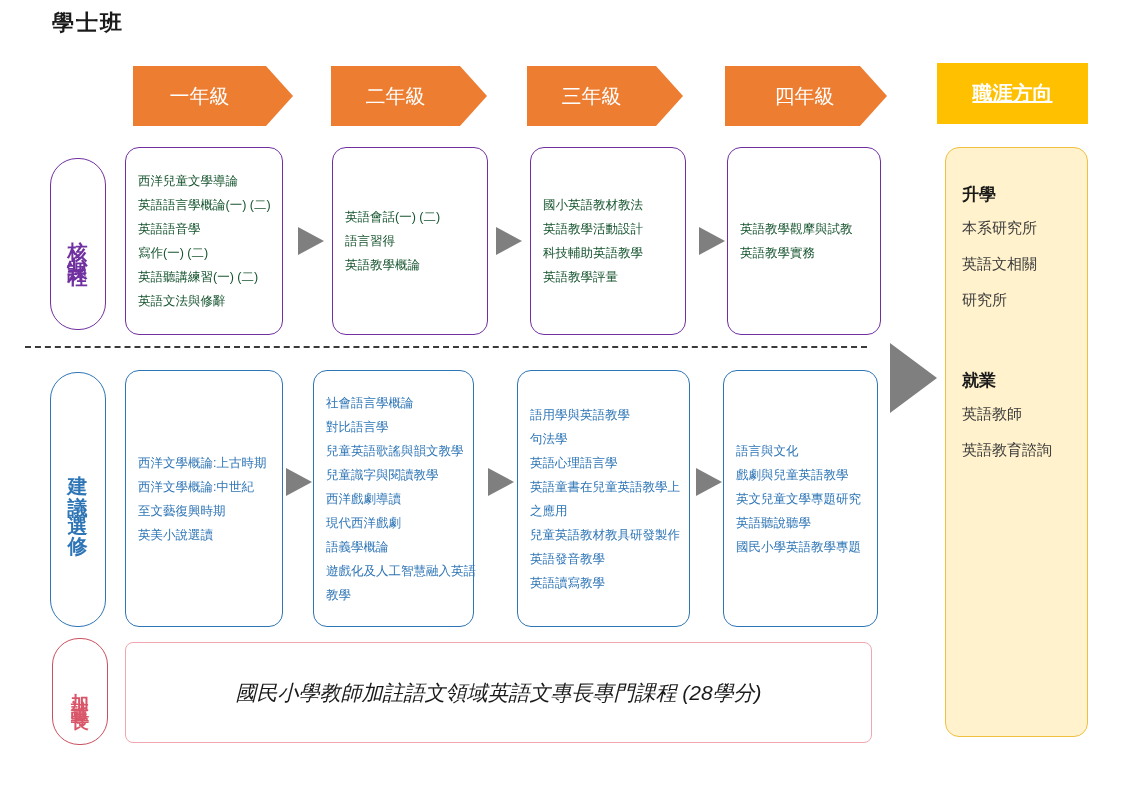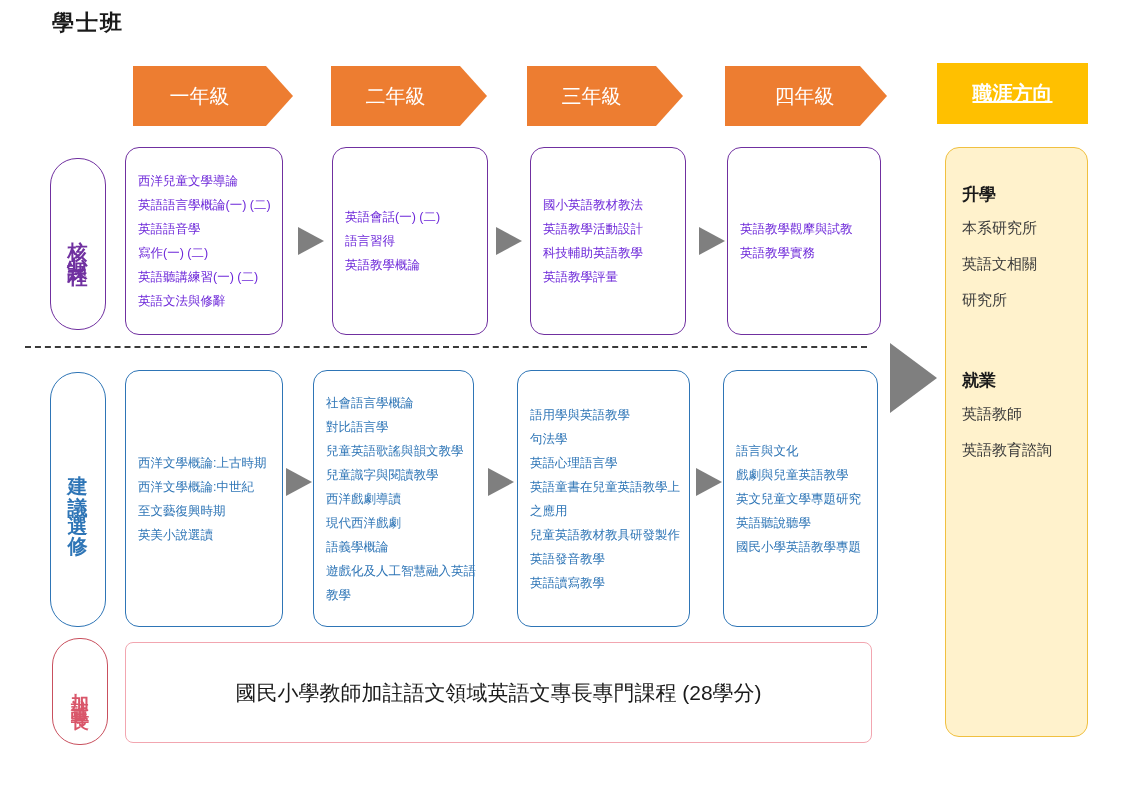--- a/index.html
+++ b/index.html
@@ -21,32 +21,32 @@
   .vtext{writing-mode:vertical-rl;text-orientation:upright;font-weight:bold;font-size:20px;line-height:1;}
   .purple-pill{border-color:#7030A0;} .purple-pill .vtext{color:#7030A0;letter-spacing:9px;}
   .blue-pill{border-color:#2E75B6;}  .blue-pill .vtext{color:#2E75B6;letter-spacing:20px;}
   .red-pill{border-color:#C9505E;}   .red-pill .vtext{color:#D9566A;font-size:18px;letter-spacing:7px;}
 
   
   .box{position:absolute;border-radius:14px;border:1.5px solid;box-sizing:border-box;background:#fff;
     display:flex;flex-direction:column;justify-content:center;padding:10px 12px;}
   .purple-box{border-color:#7030A0;} .blue-box{border-color:#2E75B6;}
   .course-line{font-size:12.5px;line-height:24px;white-space:nowrap;}
-  .purple-box .course-line{color:#6d28d9;}
+  .purple-box .course-line{color:#14532d;}
   .blue-box .course-line{color:#2E75B6;}
 
   
   .tri{position:absolute;width:0;height:0;border-top:14px solid transparent;border-bottom:14px solid transparent;border-left:26px solid #7F7F7F;}
   .big-tri{position:absolute;width:0;height:0;border-top:35px solid transparent;border-bottom:35px solid transparent;border-left:47px solid #7F7F7F;}
 
   .divider{position:absolute;left:25px;top:346px;width:842px;border-top:2px dashed #3a3a3a;height:0;}
 
   
   .endorse-box{position:absolute;left:125px;top:642px;width:747px;height:101px;border:1.5px solid #F2A6B0;border-radius:8px;
-    display:flex;align-items:center;justify-content:center;box-sizing:border-box;background:#fff;}
+    display:flex;align-items:center;justify-content:center;box-sizing:border-box;background:#fff;font-style:italic;}
   .endorse-text{font-size:21px;color:#1a1a1a;}
 
   
   .career-box{position:absolute;left:945px;top:147px;width:143px;height:590px;background:#FFF2CC;
     border:1.5px solid #F0C040;border-radius:14px;box-sizing:border-box;padding:32px 16px;}
   .career-heading{font-size:17px;font-weight:bold;color:#1a1a1a;line-height:30px;}
   .career-item{font-size:15px;color:#3b3b3b;line-height:36px;}
   .career-section.second{margin-top:48px;}
 </style>
 </head>

